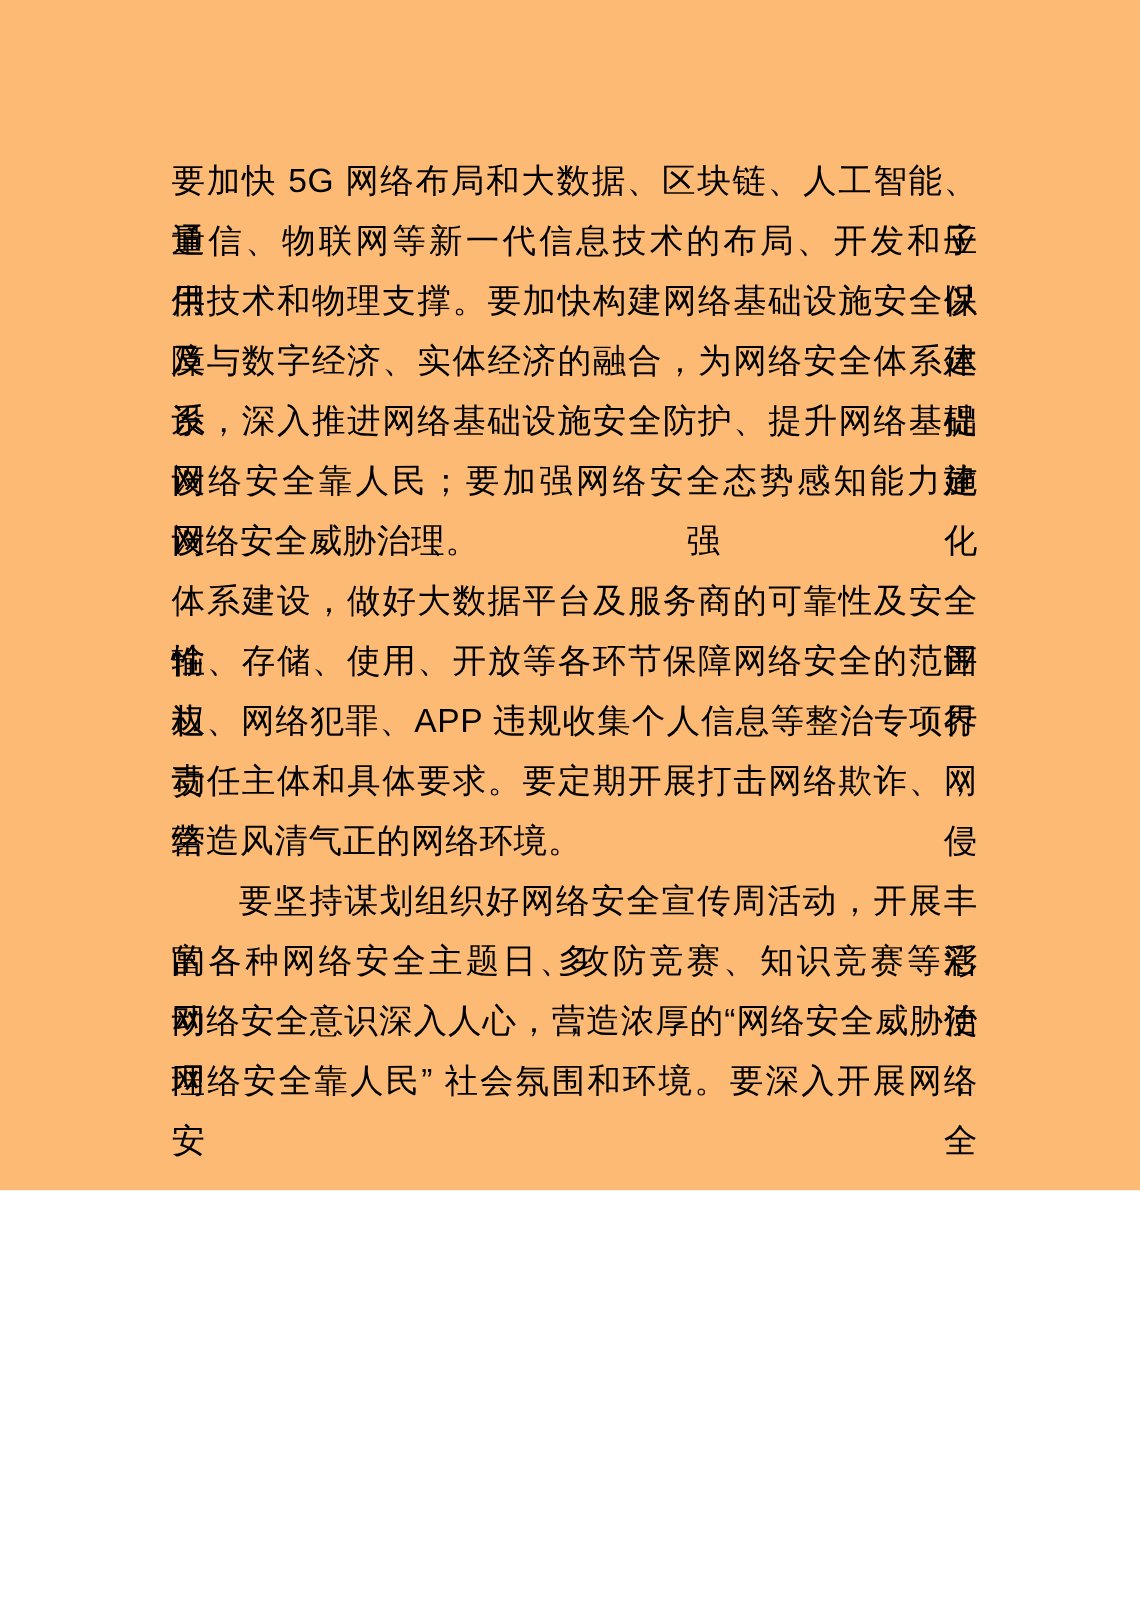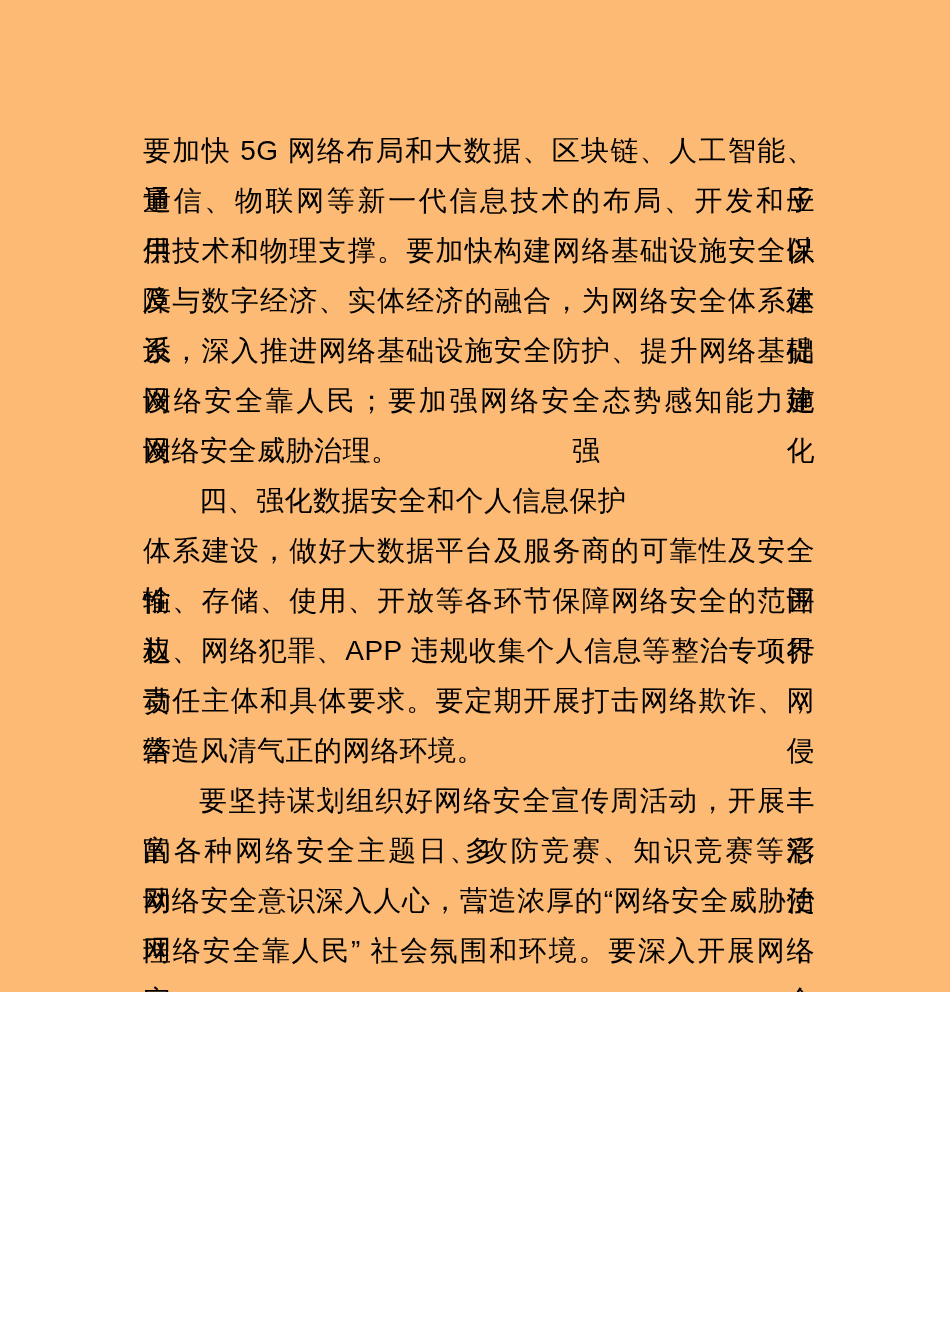--- a/index.html
+++ b/index.html
@@ -57,23 +57,20 @@
     <div class="block">
       <div class="line justify">要加快 5G 网络布局和大数据、区块链、人工智能、量子</div>
       <div class="line justify">通信、物联网等新一代信息技术的布局、开发和应用，以</div>
       <div class="line justify">供技术和物理支撑。要加快构建网络基础设施安全保障体</div>
       <div class="line justify">及与数字经济、实体经济的融合，为网络安全体系建设提</div>
       <div class="line justify">系，深入推进网络基础设施安全防护、提升网络基础设施</div>
       <div class="line justify">网络安全靠人民；要加强网络安全态势感知能力建设、强化</div>
       <div class="line left">网络安全威胁治理。</div>
     </div>
 
-    <div class="block">
-      <div class="line left indent">四、强化数据安全和个人信息保护</div>
-    </div>
 
     <div class="block">
       <div class="line justify">体系建设，做好大数据平台及服务商的可靠性及安全性评</div>
       <div class="line justify">输、存储、使用、开放等各环节保障网络安全的范围边界</div>
       <div class="line justify">权、网络犯罪、APP 违规收集个人信息等整治专项行动，</div>
       <div class="line justify">责任主体和具体要求。要定期开展打击网络欺诈、网络侵</div>
       <div class="line left">营造风清气正的网络环境。</div>
     </div>
 
 

